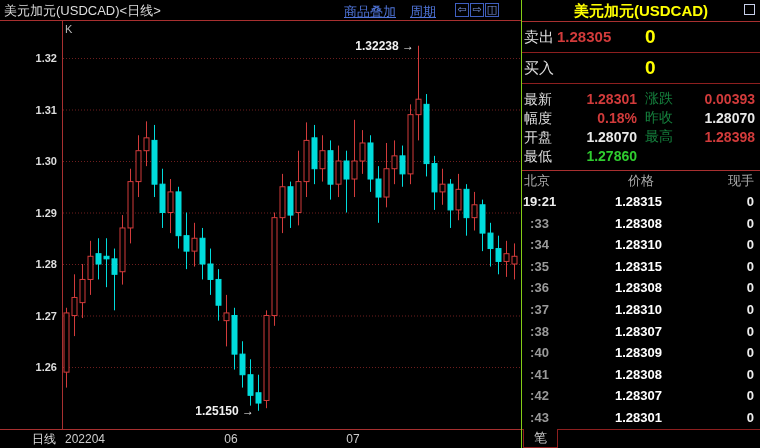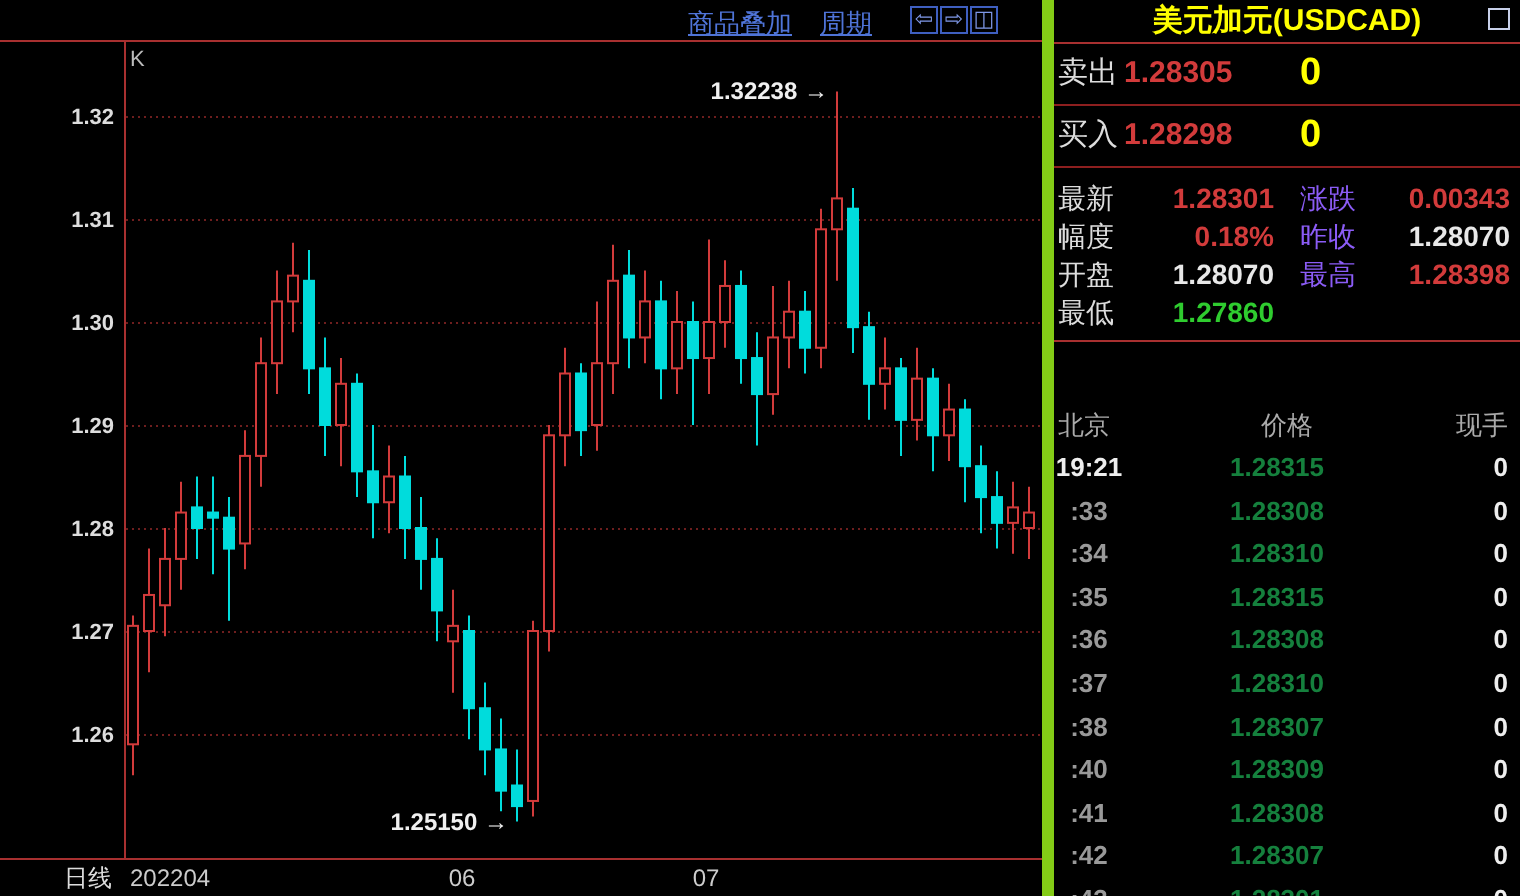--- a/index.html
+++ b/index.html
@@ -17,62 +17,63 @@
   .iconbox{position:absolute;top:3px;width:14px;height:14px;box-sizing:border-box;
            border:1px solid #3f5fc0;color:#7e97e6;font-size:11px;line-height:12px;
            text-align:center;cursor:pointer;font-family:"DejaVu Sans",sans-serif;}
   .ib1{left:455px;}.ib2{left:470px;}.ib3{left:485px;}
 
   
   .chart-svg{position:absolute;left:0;top:21px;background:#000;}
 
   
   .panel{position:absolute;left:521px;top:0;width:239px;height:448px;background:#000;
-         border-left:6px solid #84cc16;box-sizing:border-box;}
+         border-left:1px solid #84cc16;box-sizing:border-box;}
   .p-title-row{position:relative;height:22px;box-sizing:border-box;
                border-bottom:1px solid #a83030;text-align:center;}
   .p-title{color:#ffff00;font-weight:bold;font-size:15px;line-height:21px;}
   .restore{position:absolute;right:5px;top:4px;width:11px;height:11px;box-sizing:border-box;
            border:1px solid #c8d0ea;cursor:pointer;}
 
   .q-row{position:relative;height:31px;box-sizing:border-box;border-bottom:1px solid #8d1f1f;}
   .q-label{position:absolute;left:2px;color:#ddd;font-size:15px;line-height:30px;}
   .q-price{position:absolute;left:35px;color:#d23b3b;font-weight:bold;font-size:15px;line-height:30px;}
   .q-size{position:absolute;left:123px;color:#ffff00;font-weight:bold;font-size:19px;line-height:30px;}
 
   .stats{position:relative;height:87px;box-sizing:border-box;
          border-bottom:1px solid #a83030;padding-top:6px;}
   .srow{position:relative;height:19px;font-size:14px;line-height:19px;}
   .s-l{position:absolute;left:2px;color:#ddd;}
-  .s-l2{position:absolute;left:123px;color:#8b5cf6;}
+  .s-l2{position:absolute;left:123px;color:#15803d;font-family:Liberation Mono, monospace;}
   .s-v1{position:absolute;right:123px;font-weight:bold;}
   .s-v2{position:absolute;right:5px;font-weight:bold;}
   .red{color:#d23b3b;}.white{color:#e8e8e8;}.green{color:#2fcc2f;}
 
-  .thead{position:relative;height:20px;font-size:13px;line-height:20px;color:#aaa;margin-top:32px;}
+  .thead{position:relative;height:20px;font-size:13px;line-height:20px;color:#aaa;}
   .h-bj{position:absolute;left:2px;}
   .h-pr{position:absolute;left:0;right:0;text-align:center;}
   .h-vol{position:absolute;right:6px;}
 
   .ticks{position:relative;height:238px;overflow:hidden;}
   .trow{position:relative;height:21.6px;line-height:21.6px;font-size:13px;font-weight:bold;}
   .t-time{position:absolute;left:0;width:35px;text-align:center;color:#999;}
   .t-first{color:#eee;}
-  .t-price{position:absolute;right:98px;color:#15803d;}
+  .t-price{position:absolute;right:98px;color:#ffffff;}
   .t-vol{position:absolute;right:6px;color:#eee;}
 
   .footer{position:relative;height:19px;box-sizing:border-box;border-top:1px solid #8d1f1f;}
   .tab{position:absolute;left:1px;top:-1px;width:35px;height:19px;box-sizing:border-box;
        background:#000;border:1px solid #8d1f1f;border-top:none;color:#ccc;
        font-size:13px;text-align:center;line-height:17px;cursor:pointer;}
 </style>
 </head>
 <body>
 
 <div class="topbar">
+  <span class="tb-title">美元加元(USDCAD)&lt;日线&gt;</span>
   <span class="tb-link overlay">商品叠加</span>
   <span class="tb-link period">周期</span>
   <span class="iconbox ib1">⇦</span>
   <span class="iconbox ib2">⇨</span>
   <span class="iconbox ib3">◫</span>
 </div>
 
 <svg class="chart-svg" width="521" height="427" viewBox="0 21 521 427">
     <g>
       <line x1="63" x2="520" y1="58.5" y2="58.5" stroke="#6e1e1e" stroke-dasharray="1 2"></line>
@@ -229,30 +230,29 @@
     <span class="restore"></span>
   </div>
 
   <div class="q-row">
     <span class="q-label">卖出</span>
     <span class="q-price">1.28305</span>
     <span class="q-size">0</span>
   </div>
   <div class="q-row">
     <span class="q-label">买入</span>
-    <span class="q-price">1.28298</span>
     <span class="q-size">0</span>
   </div>
 
   <div class="stats">
     <div class="srow">
       <span class="s-l">最新</span>
       <span class="s-v1 red">1.28301</span>
       <span class="s-l2">涨跌</span>
-      <span class="s-v2 red">0.00343</span>
+      <span class="s-v2 red">0.00393</span>
     </div>
     <div class="srow">
       <span class="s-l">幅度</span>
       <span class="s-v1 red">0.18%</span>
       <span class="s-l2">昨收</span>
       <span class="s-v2 white">1.28070</span>
     </div>
     <div class="srow">
       <span class="s-l">开盘</span>
       <span class="s-v1 white">1.28070</span>

